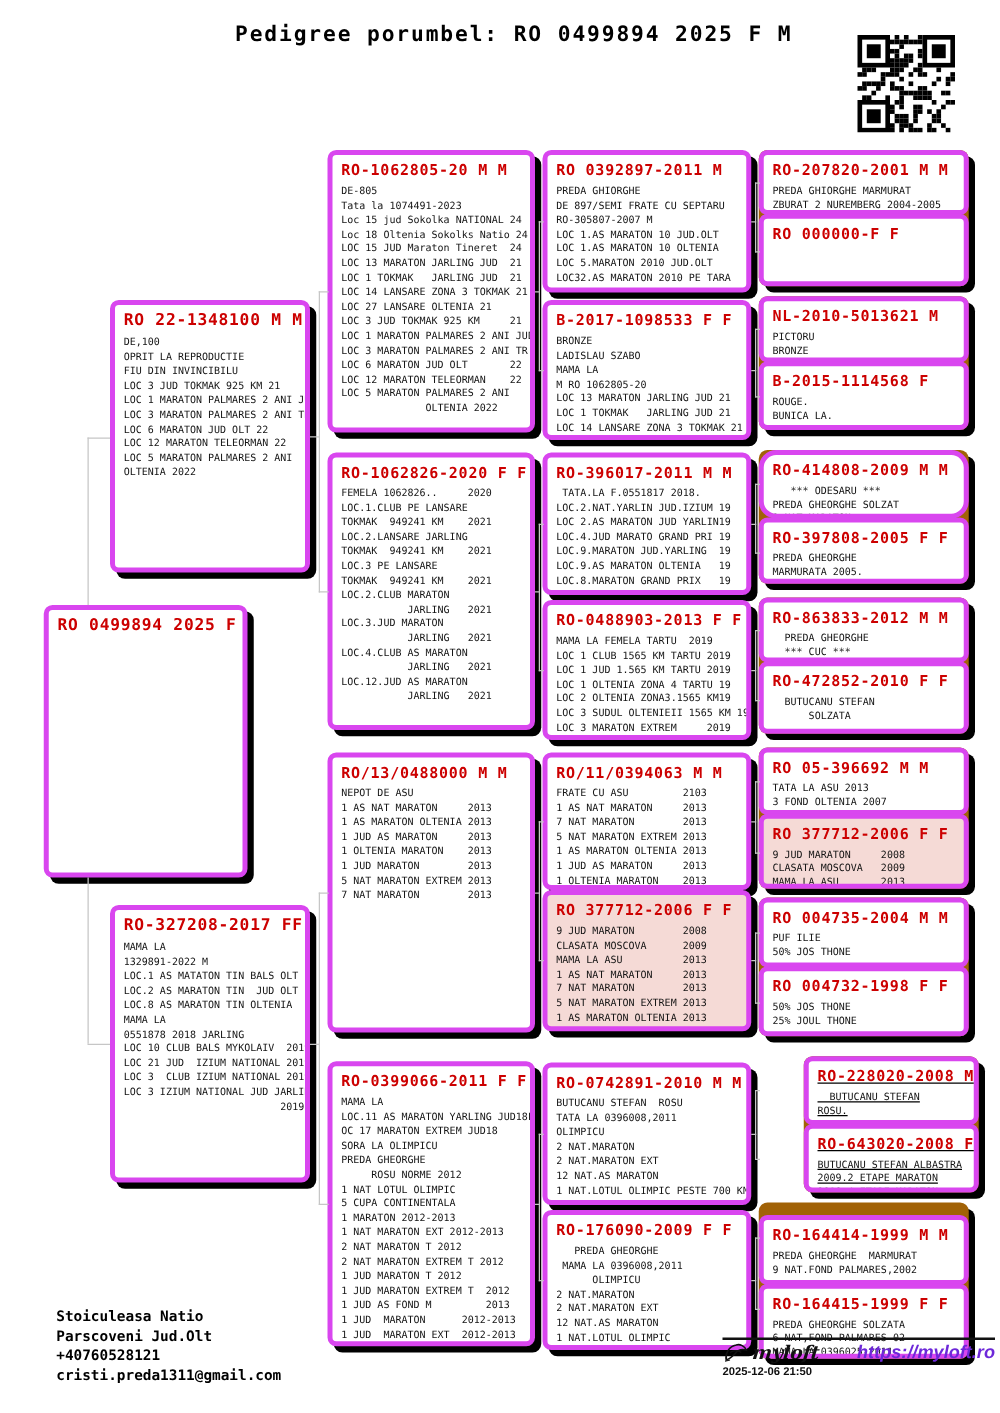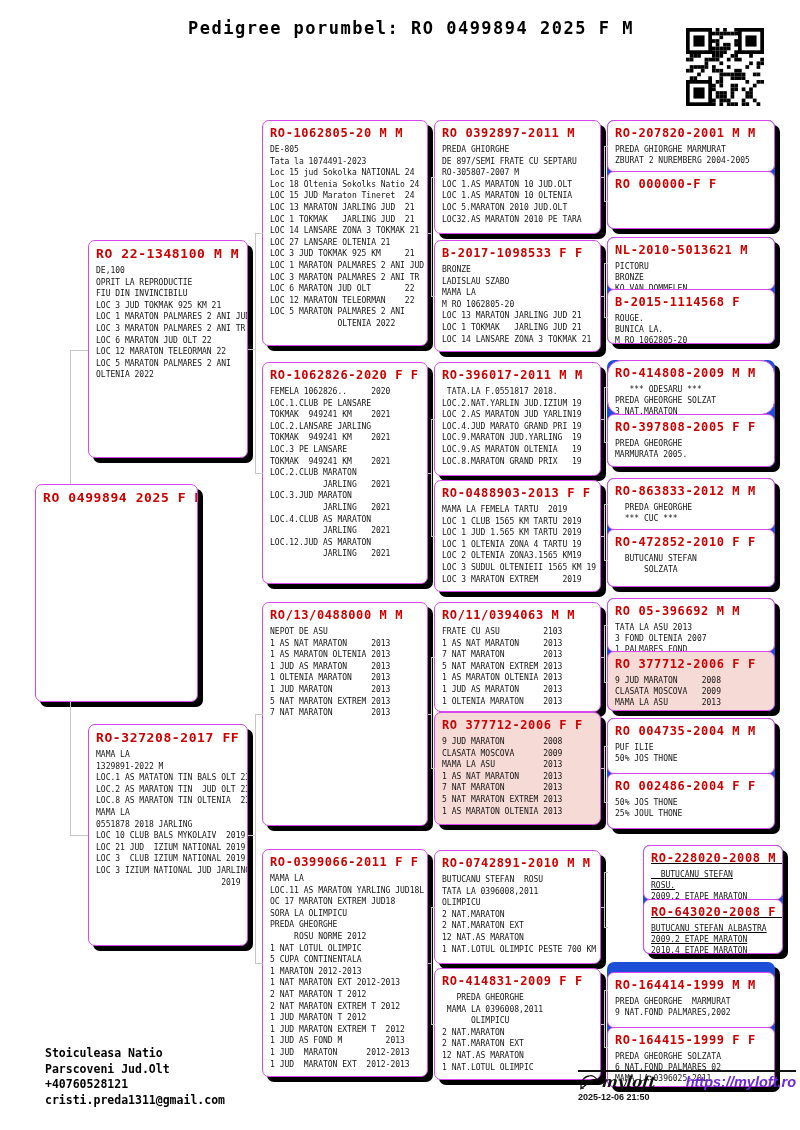--- a/index.html
+++ b/index.html
@@ -1,29 +1,29 @@
 <!DOCTYPE html>
 <html><head>
 <meta charset="utf-8">
 <style>
   html,body{margin:0;padding:0;background:#fff;}
   .page{position:relative;width:800px;height:1130px;background:#ffffff;
         font-family:"DejaVu Sans Mono","Liberation Mono",monospace;overflow:hidden;}
   .title{position:absolute;left:188px;top:18px;margin:0;font-size:17px;font-weight:bold;
          letter-spacing:1.5px;color:#000;white-space:pre;}
   .qr{position:absolute;left:684px;top:28px;}
-  .pbox{position:absolute;background:#fff;border:1px solid #d946ef;border-radius:7px;
+  .pbox{position:absolute;background:#fff;border:4px solid #d946ef;border-radius:7px;
         padding:4px 5px 13px 7px;box-sizing:border-box;overflow:hidden;}
   .pbox.shadow{box-shadow:5px 5px 0 #000;}
   .ring{color:#cc0000;font-weight:bold;font-size:12px;letter-spacing:.6px;
         white-space:pre;margin:1px 0 4px 0;}
   .col1 .ring{font-size:13px;}
   .body{font-size:8px;line-height:11.6px;white-space:pre;margin:0;color:#131313;
         font-family:inherit;}
-  .pair{position:absolute;border-radius:7px;box-shadow:5px 5px 0 #000;background:#1d4ed8;}
+  .pair{position:absolute;border-radius:7px;box-shadow:5px 5px 0 #000;background:#a16207;}
   .pair .pbox{position:relative;left:0;top:0;width:100%;}
   .pair .pbox + .pbox{margin-top:-1px;}
   .pair .body{line-height:11px;}
   .pbox.hl{background:#f5dad6;}
   .conn{position:absolute;background:#c6c6c6;}
   .contact{position:absolute;left:45px;top:1046px;font-weight:bold;font-size:11.5px;
            line-height:15.5px;color:#000;}
   .brand{position:absolute;left:578px;top:1070px;width:218px;border-top:2px solid #111;
          padding-top:1px;}
   .brandrow{display:flex;align-items:center;justify-content:space-between;}
@@ -345,21 +345,21 @@
         <div class="ring">RO-0742891-2010 M M</div>
         <pre class="body">BUTUCANU STEFAN  ROSU
 TATA LA 0396008,2011
 OLIMPICU
 2 NAT.MARATON
 2 NAT.MARATON EXT
 12 NAT.AS MARATON
 1 NAT.LOTUL OLIMPIC PESTE 700 KM</pre>
       </div>
       <div class="pbox shadow" style="left: 434px; top: 968px; width: 167px; height: 112px;">
-        <div class="ring">RO-414831-2009 F F</div>
+        <div class="ring">RO-176090-2009 F F</div>
         <pre class="body">   PREDA GHEORGHE
  MAMA LA 0396008,2011
       OLIMPICU
 2 NAT.MARATON
 2 NAT.MARATON EXT
 12 NAT.AS MARATON
 1 NAT.LOTUL OLIMPIC</pre>
       </div>
       <div class="pair" style="left: 607px; top: 120px; width: 168px;">
         <div class="pbox inner" style="height: 52px;">
@@ -425,21 +425,21 @@
 MAMA LA ASU       2013</pre>
         </div>
       </div>
       <div class="pair" style="left: 607px; top: 718px; width: 168px;">
         <div class="pbox inner" style="height: 56px;">
           <div class="ring">RO 004735-2004 M M</div>
           <pre class="body">PUF ILIE
 50% JOS THONE</pre>
         </div>
         <div class="pbox inner" style="height: 56px;">
-          <div class="ring">RO 002486-2004 F F</div>
+          <div class="ring">RO 004732-1998 F F</div>
           <pre class="body">50% JOS THONE
 25% JOUL THONE</pre>
         </div>
       </div>
       <div class="pair" style="left: 643px; top: 845px; width: 140px; text-decoration: underline;">
         <div class="pbox inner" style="height: 55px;">
           <div class="ring">RO-228020-2008 M M</div>
           <pre class="body">  BUTUCANU STEFAN
 ROSU.
 2009.2 ETAPE MARATON</pre>

